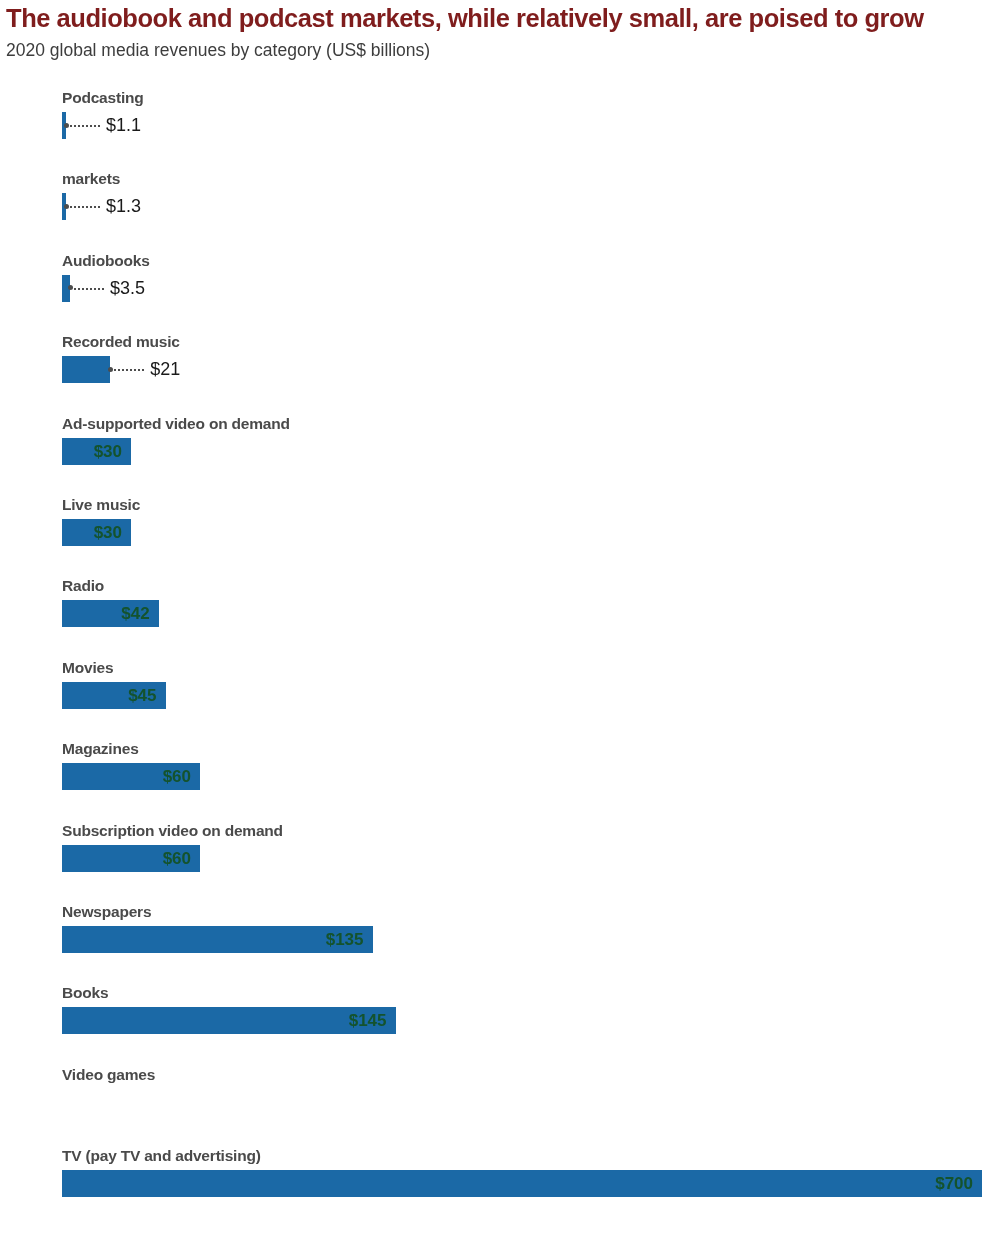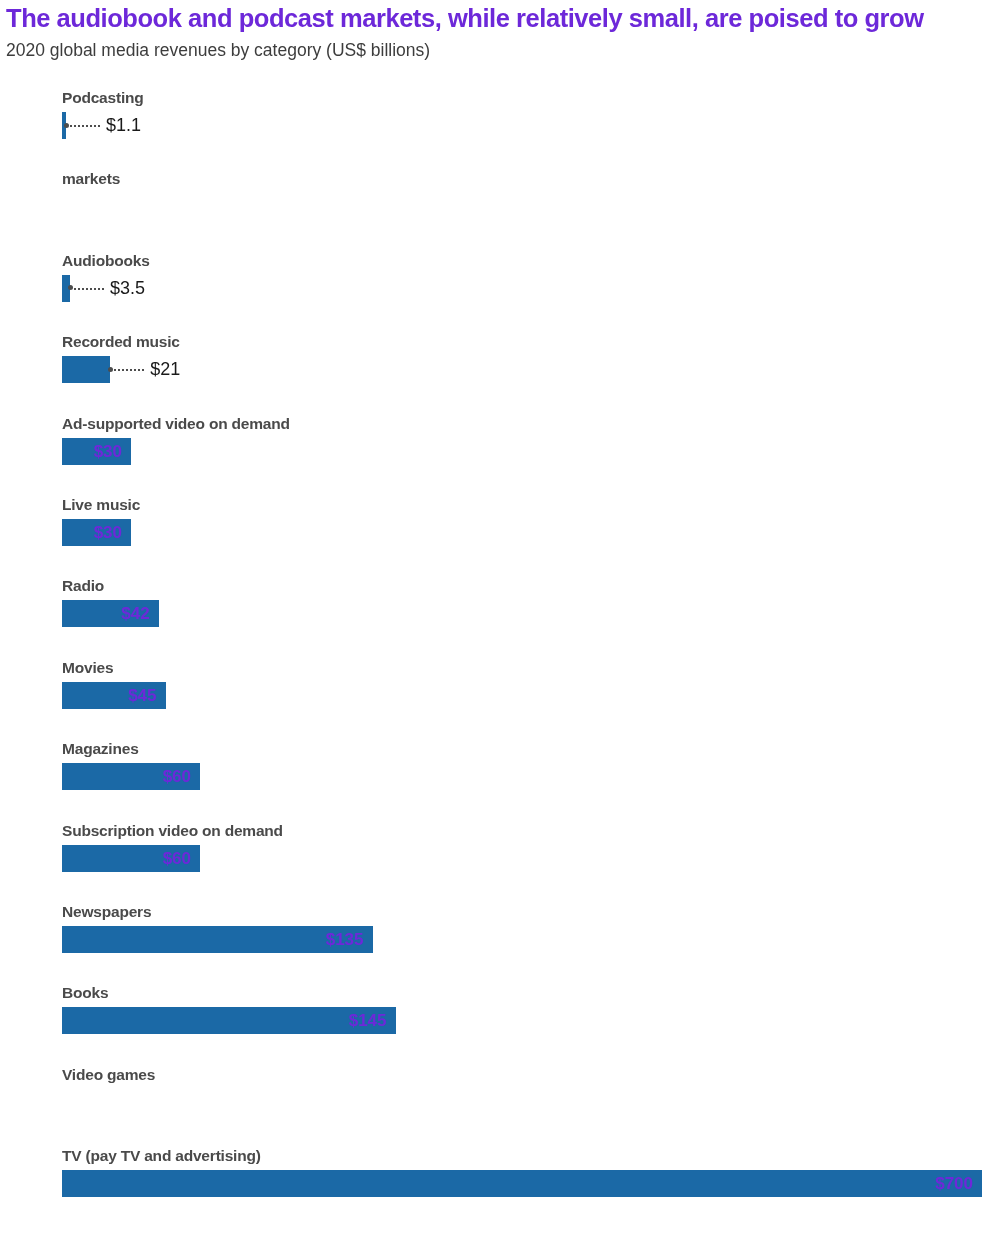--- a/index.html
+++ b/index.html
@@ -23,21 +23,21 @@
     box-sizing: border-box;
   }
 
   
   .header {
     padding: 4px 8px 0 6px;
   }
   .chart-title {
     font-size: 25.5px;
     font-weight: bold;
-    color: #6d28d9;
+    color: #7f1d1d;
     line-height: 1.12;
     letter-spacing: -0.45px;
     white-space: nowrap;
     margin: 0;
   }
   .chart-subtitle {
     font-size: 17.5px;
     font-weight: normal;
     color: #3d3d3d;
     line-height: 1.2;
@@ -89,21 +89,21 @@
   }
 
   
   .value-inside {
     position: absolute;
     top: 0;
     height: 27px;
     line-height: 27px;
     font-size: 17px;
     font-weight: bold;
-    color: #6d28d9;
+    color: #14532d;
     text-align: right;
     padding-right: 9px;
     box-sizing: border-box;
     white-space: nowrap;
   }
 
   
   .leader {
     position: absolute;
     top: 13px;
@@ -144,20 +144,26 @@
         <div class="cat-label">Podcasting</div>
         <div class="bar-track" style="width: 920px;">
           <div class="bar" style="width: 4px; background: rgb(27, 105, 166);"></div>
           <div class="leader-dot" style="left: 2px;"></div>
           <div class="leader" style="left: 8px; width: 30px;"></div>
           <div class="value-outside" style="left: 44px;">$1.1</div>
         </div>
       </div>
       <div class="bar-row" style="top: 81.4px;">
         <div class="cat-label">markets</div>
+        <div class="bar-track" style="width: 920px;">
+          <div class="bar" style="width: 4px; background: rgb(27, 105, 166);"></div>
+          <div class="leader-dot" style="left: 2px;"></div>
+          <div class="leader" style="left: 8px; width: 30px;"></div>
+          <div class="value-outside" style="left: 44px;">$1.3</div>
+        </div>
       </div>
       <div class="bar-row" style="top: 162.8px;">
         <div class="cat-label">Audiobooks</div>
         <div class="bar-track" style="width: 920px;">
           <div class="bar" style="width: 8.05px; background: rgb(27, 105, 166);"></div>
           <div class="leader-dot" style="left: 6.05px;"></div>
           <div class="leader" style="left: 12.05px; width: 30px;"></div>
           <div class="value-outside" style="left: 48.05px;">$3.5</div>
         </div>
       </div>

